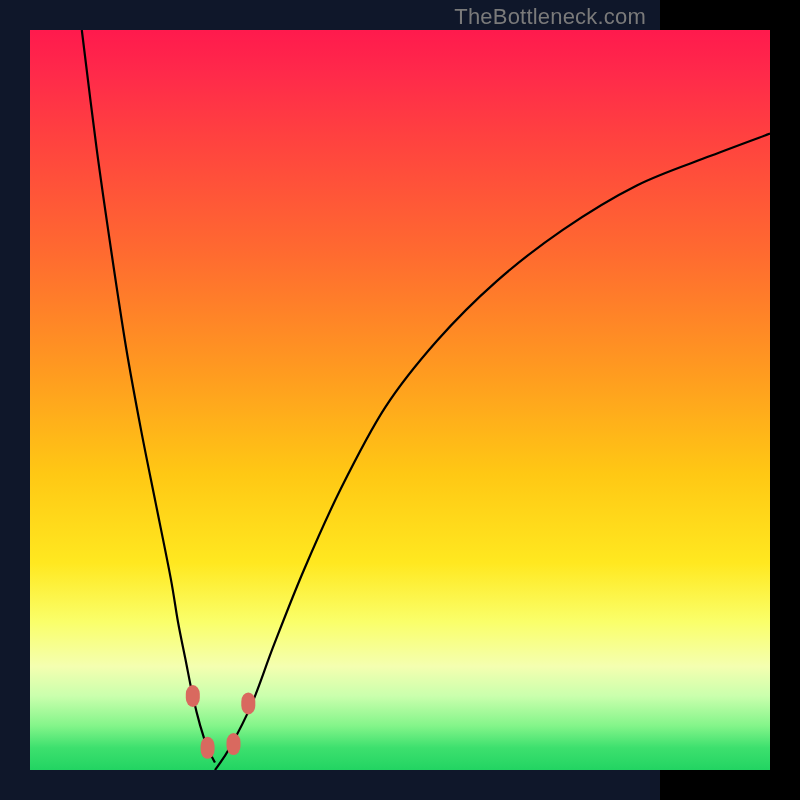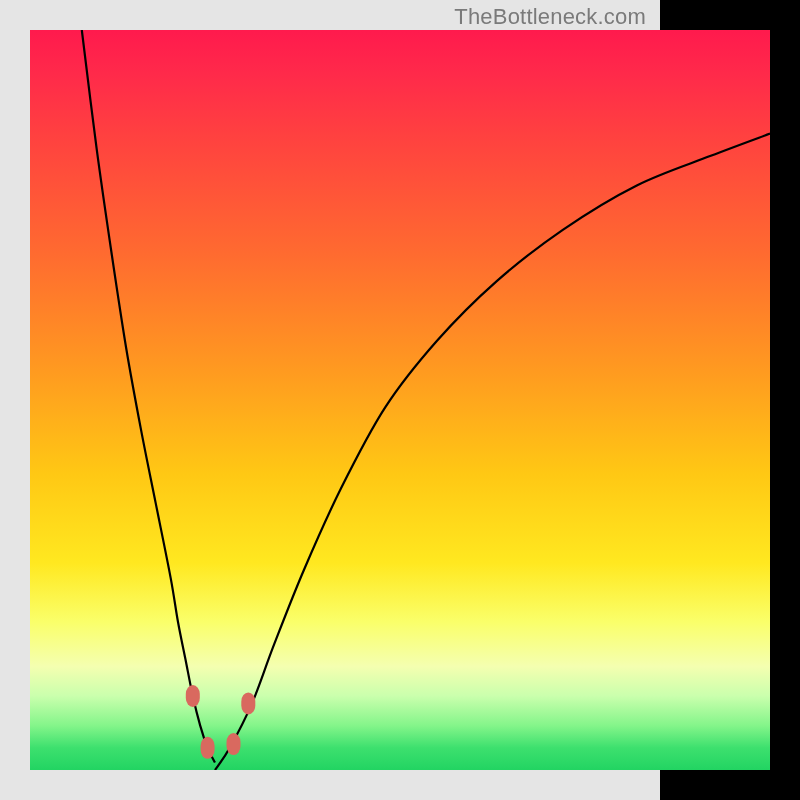--- a/index.html
+++ b/index.html
@@ -10,21 +10,21 @@
     overflow: hidden;
     background: #000;
     font-family: Arial, Helvetica, sans-serif;
   }
   .frame {
     position: absolute;
     left: 0;
     top: 0;
     width: 660px;
     height: 800px;
-    background: #e5e5e5;
+    background: #0f172a;
   }
   .plot {
     position: absolute;
     left: 30px;
     top: 30px;
     width: 740px;
     height: 740px;
     
     background: linear-gradient(
       to bottom,

